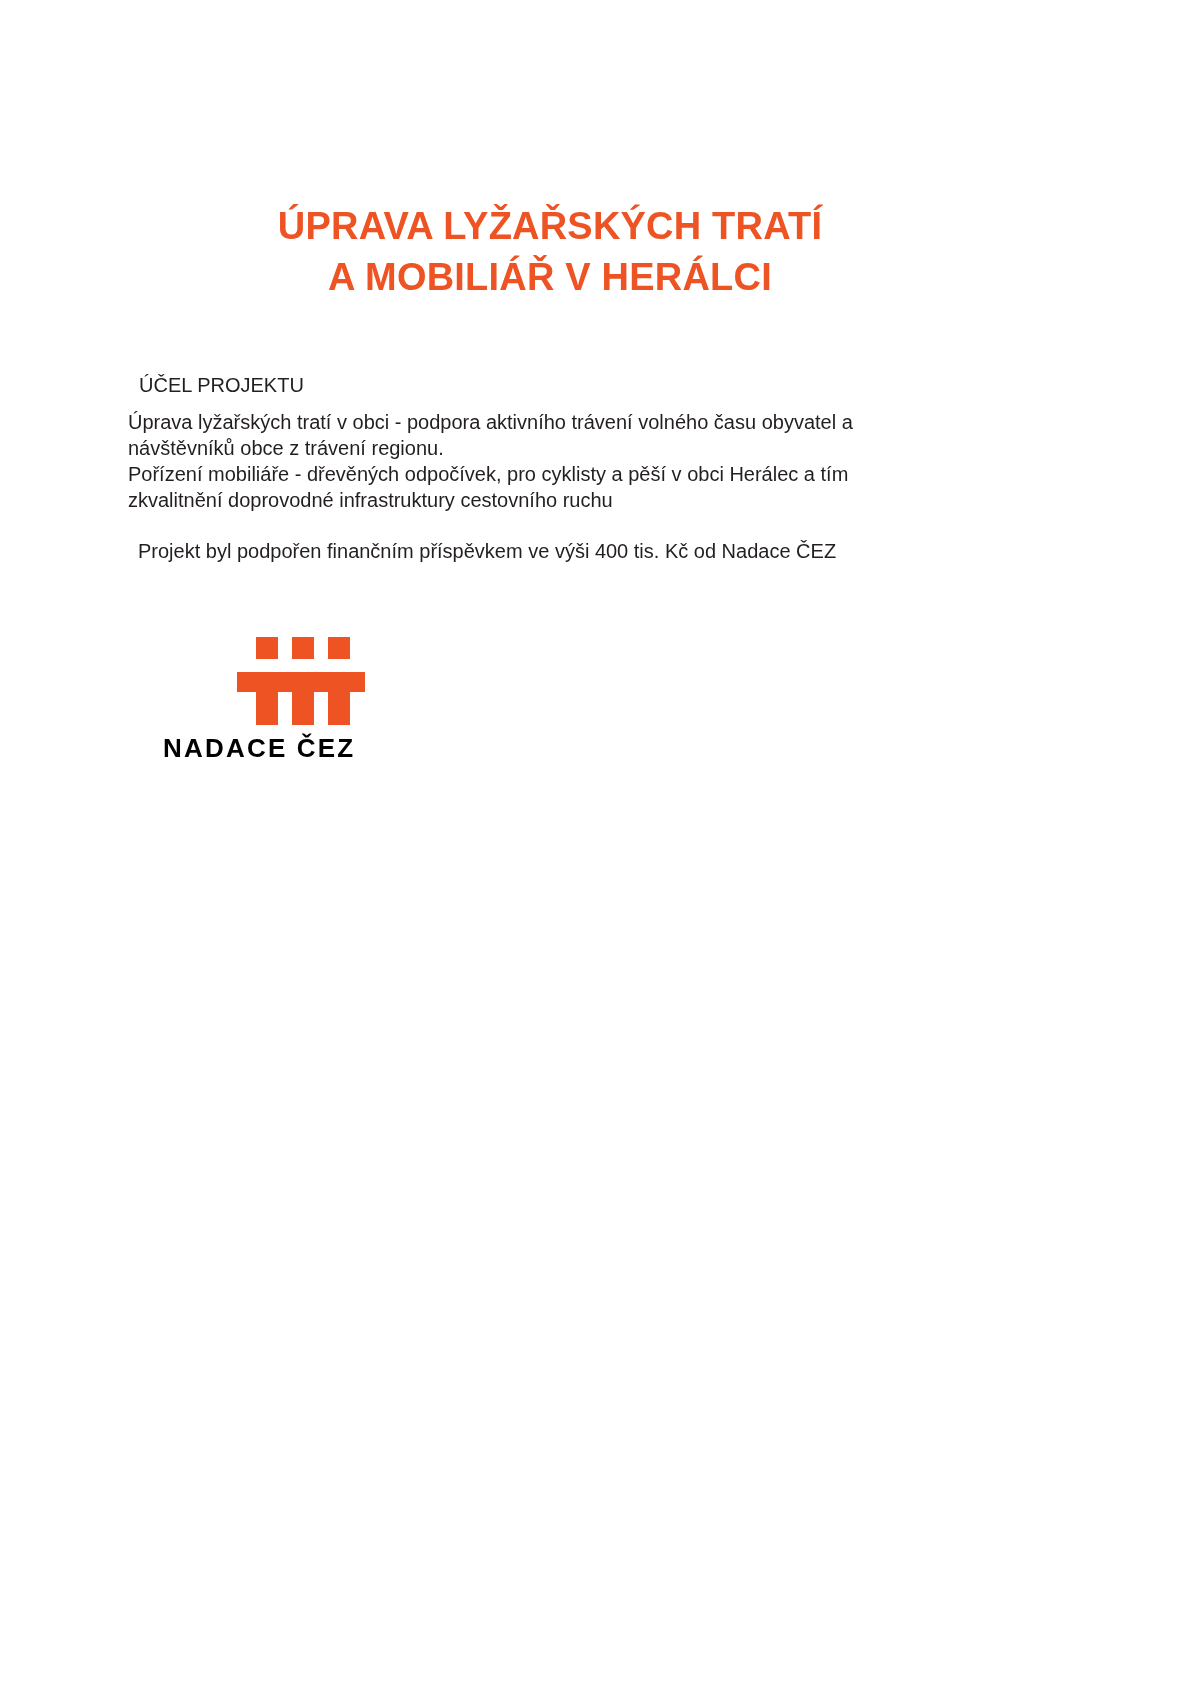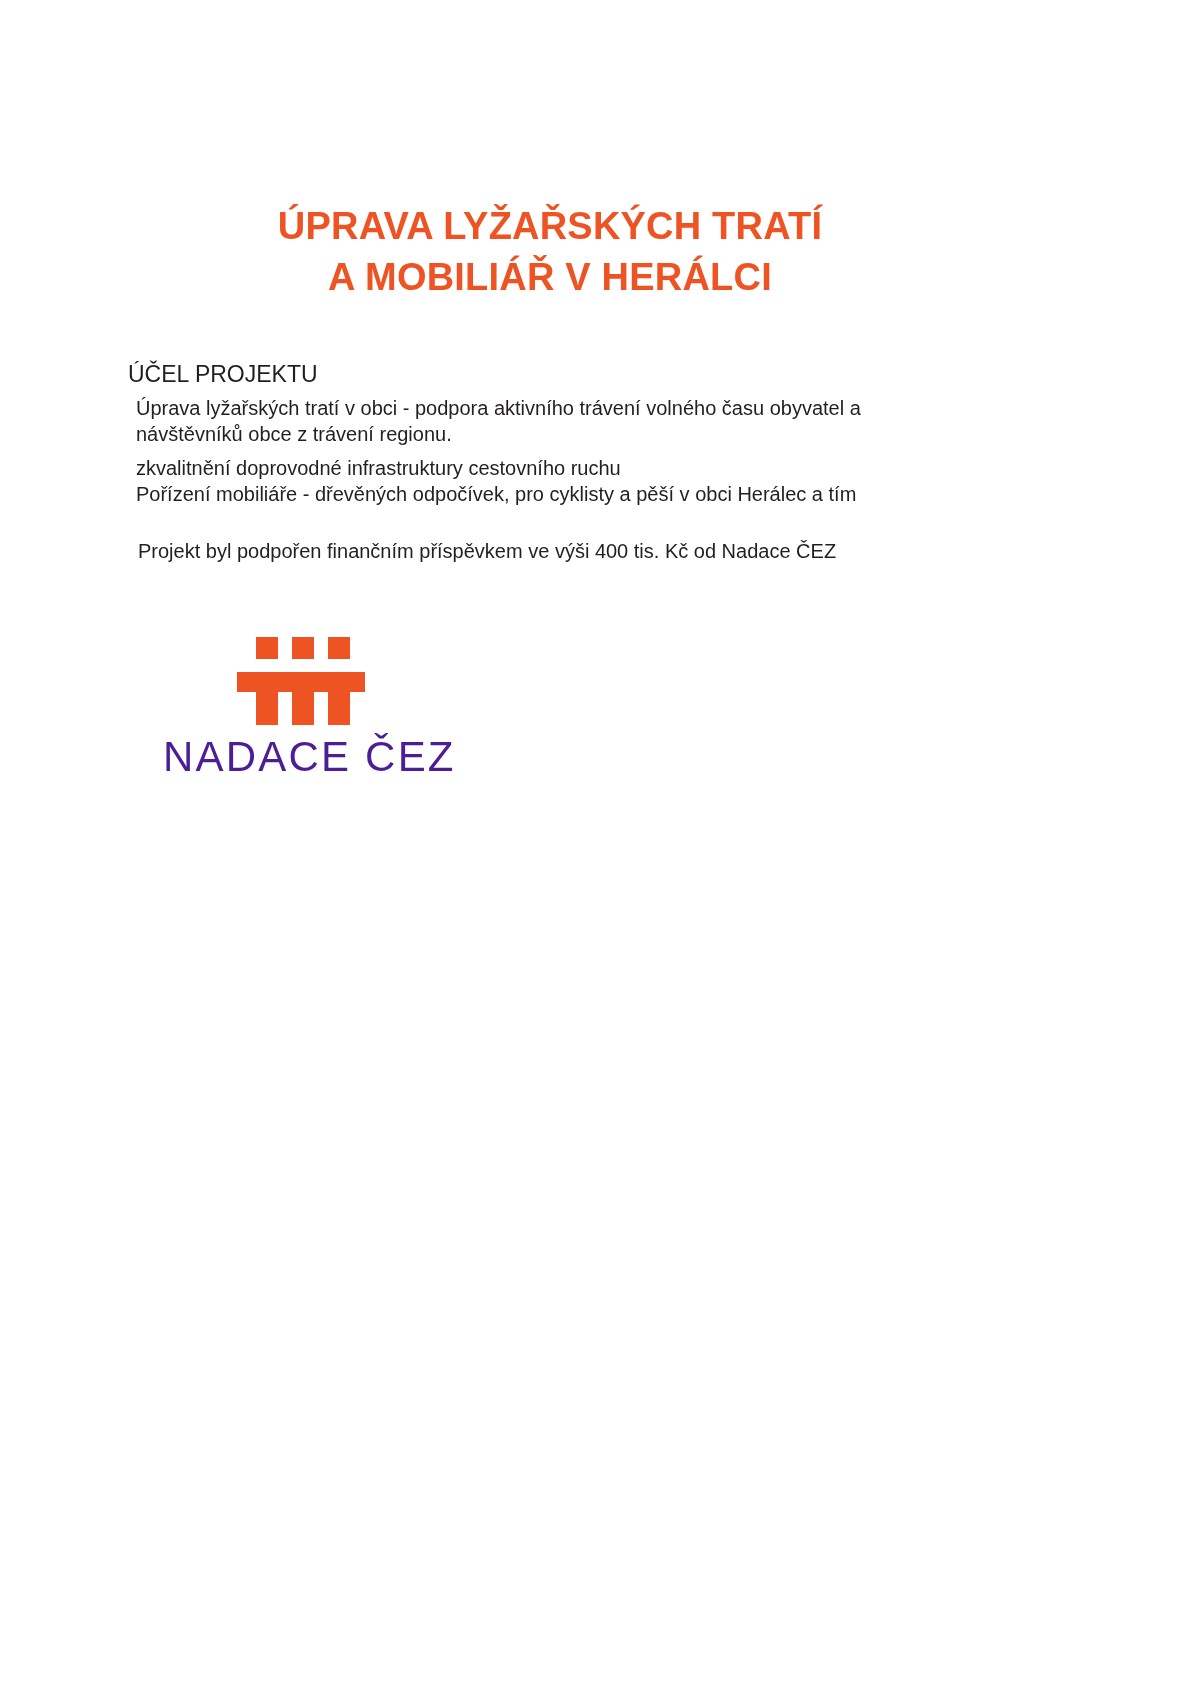--- a/index.html
+++ b/index.html
@@ -42,31 +42,31 @@
 
   
   .body-block {
     position: absolute;
     left: 128px;
     top: 361px;
     width: 870px;
   }
 
   .purpose-heading {
-    font-size: 23px;
+    font-size: 20px;
     line-height: 26px;
     color: #231f20;
-    margin: 0;
+    margin: 11px;
   }
 
   .para {
     font-size: 20px;
     line-height: 26px;
     color: #231f20;
-    margin: 8px;
+    margin: 0;
   }
 
   .para-line {
     display: block;
   }
 
   .funding-para {
     position: absolute;
     left: 130px;
     top: 530px;
@@ -123,46 +123,46 @@
   }
   .logo-leg.l1 { left: 19px; }
   .logo-leg.l2 { left: 55px; }
   .logo-leg.l3 { left: 91px; }
 
   .logo-text {
     position: absolute;
     left: 0px;
     top: 100px;
     width: 260px;
-    font-size: 42px;
-    font-weight: normal;
+    font-size: 26px;
+    font-weight: bold;
     letter-spacing: 2.2px;
-    color: #4c1d95;
+    color: #000000;
     white-space: nowrap;
   }
 </style>
 </head>
 <body>
 
 <div class="page">
 
   <h1 class="doc-title">ÚPRAVA LYŽAŘSKÝCH TRATÍ
 A MOBILIÁŘ V HERÁLCI</h1>
 
   <div class="body-block">
     <p class="purpose-heading">ÚČEL PROJEKTU</p>
 
     <p class="para">
       <span class="para-line">Úprava lyžařských tratí v obci - podpora aktivního trávení volného času obyvatel a</span>
       <span class="para-line">návštěvníků obce z trávení regionu.</span>
     </p>
 
     <p class="para">
+      <span class="para-line">Pořízení mobiliáře - dřevěných odpočívek, pro cyklisty a pěší v obci Herálec a tím</span>
       <span class="para-line">zkvalitnění doprovodné infrastruktury cestovního ruchu</span>
-      <span class="para-line">Pořízení mobiliáře - dřevěných odpočívek, pro cyklisty a pěší v obci Herálec a tím</span>
     </p>
   </div>
 
   <p class="funding-para">Projekt byl podpořen finančním příspěvkem ve výši 400 tis. Kč od Nadace ČEZ</p>
 
   <div class="logo">
     <div class="logo-mark">
       <span class="logo-dot d1"></span>
       <span class="logo-dot d2"></span>
       <span class="logo-dot d3"></span>

